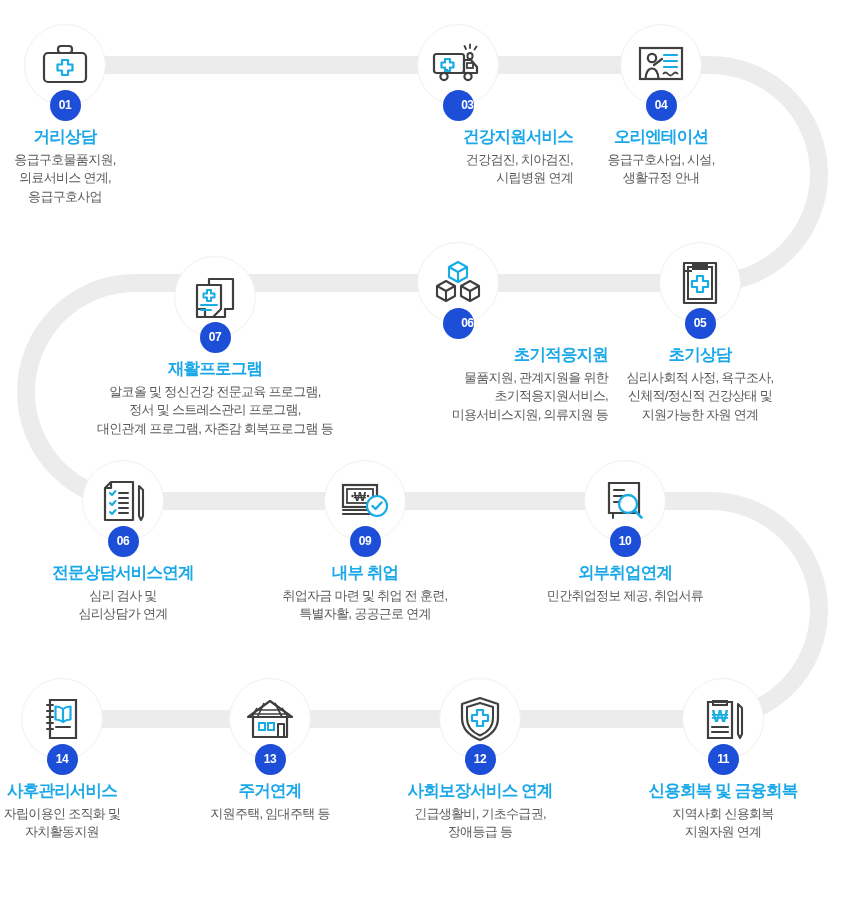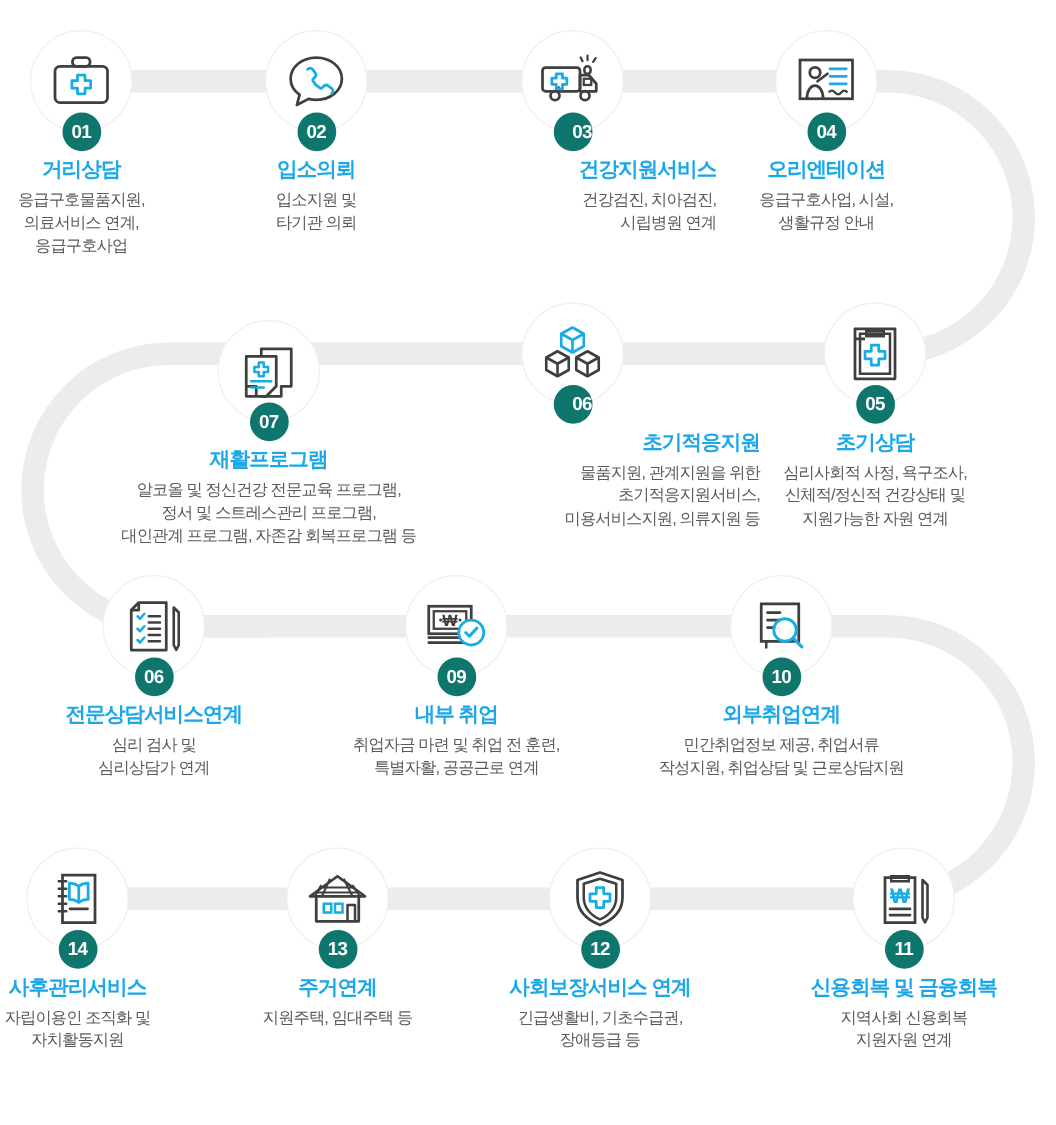--- a/index.html
+++ b/index.html
@@ -41,23 +41,23 @@
     align-items:center;
     justify-content:center;
   }
   .disc svg{ display:block; }
 
   .badge{
     position:relative;
     width:31px; height:31px;
     margin:-16px auto 0 auto;
     border-radius:50%;
-    background:#0f766e;
+    background:#1d4ed8;
     color:#ffffff;
-    font-size:15px;
+    font-size:12px;
     font-weight:bold;
     line-height:31px;
     letter-spacing:-0.5px;
     z-index:3;
   }
   .title{
     margin-top:5px;
     font-size:16.5px;
     font-weight:bold;
     color:#1aa8e8;
@@ -106,38 +106,20 @@
     </div>
     <div class="badge">01</div>
     <div class="title">거리상담</div>
     <div class="desc">
       <div>응급구호물품지원,</div>
       <div>의료서비스 연계,</div>
       <div>응급구호사업</div>
     </div>
   </div>
 
-  <div class="node" style="left:253px; top:24px;">
-    <div class="disc">
-
-      <svg width="48" height="46" viewBox="0 0 48 46">
-        <path d="M24 4 C12.5 4 3.5 11.6 3.5 21 C3.5 26.2 6.3 30.8 10.7 33.8 L8.5 42 L17.8 37.1
-                 C19.8 37.6 21.9 37.9 24 37.9 C35.5 37.9 44.5 30.3 44.5 21 C44.5 11.6 35.5 4 24 4 Z" fill="none" stroke="#3f3f3f" stroke-width="2.2" stroke-linejoin="round"></path>
-        <path d="M17 13.5 c1.6-1.6 3.3-1.2 4.3 0.2 l2 2.8 c0.9 1.3 0.6 2.4-0.5 3.4 l-1.3 1.2
-                 c-0.5 0.5-0.5 1 -0.1 1.7 c1.3 2.4 3.2 4.3 5.6 5.6 c0.7 0.4 1.2 0.4 1.7-0.1
-                 l1.2-1.3 c1-1.1 2.1-1.4 3.4-0.5 l2.8 2 c1.4 1 1.8 2.7 0.2 4.3" fill="none" stroke="#17ace5" stroke-width="2.2" stroke-linecap="round"></path>
-      </svg>
-    </div>
-    <div class="badge">02</div>
-    <div class="title">입소의뢰</div>
-    <div class="desc">
-      <div>입소지원 및</div>
-      <div>타기관 의뢰</div>
-    </div>
-  </div>
 
   <div class="node" style="left:458px; top:24px;text-align:right;">
     <div class="disc">
 
       <svg width="54" height="46" viewBox="0 0 54 46">
         <path d="M16 28 v4" stroke="#3f3f3f" stroke-width="2" stroke-linecap="round"></path>
         <rect x="3" y="12" width="30" height="19" rx="2.5" fill="none" stroke="#3f3f3f" stroke-width="2.2"></rect>
         <path d="M33 18 h7 l6 7 v6 h-13 Z" fill="none" stroke="#3f3f3f" stroke-width="2.2" stroke-linejoin="round"></path>
         <path d="M14 17 h5 v3.5 h3.5 v5 H19 V29 h-5 v-3.5 H10.5 v-5 H14 Z" fill="none" stroke="#17ace5" stroke-width="2.2" stroke-linejoin="round"></path>
         <rect x="36" y="21" width="6" height="5" fill="none" stroke="#3f3f3f" stroke-width="1.8"></rect>
@@ -288,21 +270,20 @@
         <path d="M13 11 h10 M13 17 h10 M13 23 h8" stroke="#3f3f3f" stroke-width="2.2" stroke-linecap="round"></path>
         <path d="M12 34 v5" stroke="#3f3f3f" stroke-width="2" stroke-linecap="round"></path>
         <circle cx="27" cy="25" r="9" fill="#fff" fill-opacity="0.9" stroke="#17ace5" stroke-width="2.3"></circle>
         <path d="M33.5 31.5 l7 7" stroke="#17ace5" stroke-width="2.6" stroke-linecap="round"></path>
       </svg>
     </div>
     <div class="badge">10</div>
     <div class="title">외부취업연계</div>
     <div class="desc">
       <div>민간취업정보 제공, 취업서류</div>
-      <div>작성지원, 취업상담 및 근로상담지원</div>
     </div>
   </div>
 
   <div class="node wide" style="left:723px; top:678px;">
     <div class="disc">
 
       <svg width="46" height="46" viewBox="0 0 46 46">
         <path d="M8 6 h24 v36 H8 Z" fill="none" stroke="#3f3f3f" stroke-width="2.2"></path>
         <path d="M13 5 h14 v4 H13 Z" fill="none" stroke="#3f3f3f" stroke-width="2"></path>
         <text x="20" y="26" text-anchor="middle" font-size="17" font-weight="bold" font-family="'Liberation Sans',sans-serif" fill="#17ace5">₩</text>

